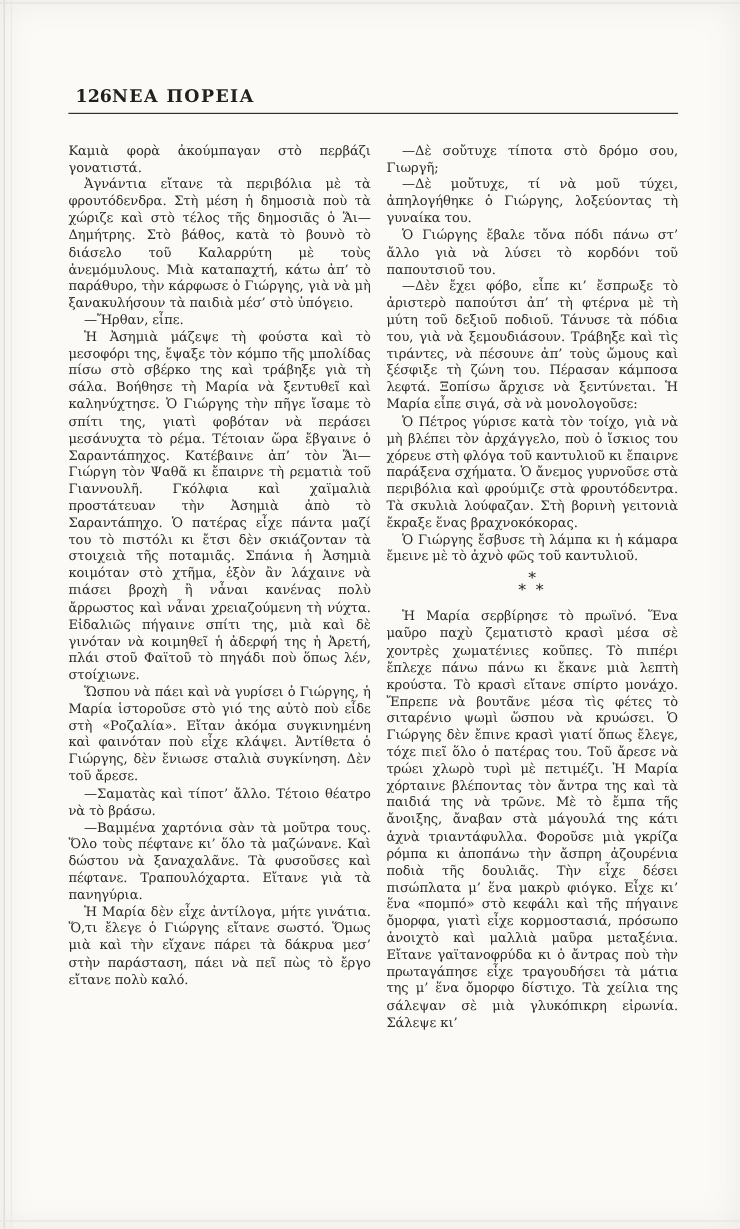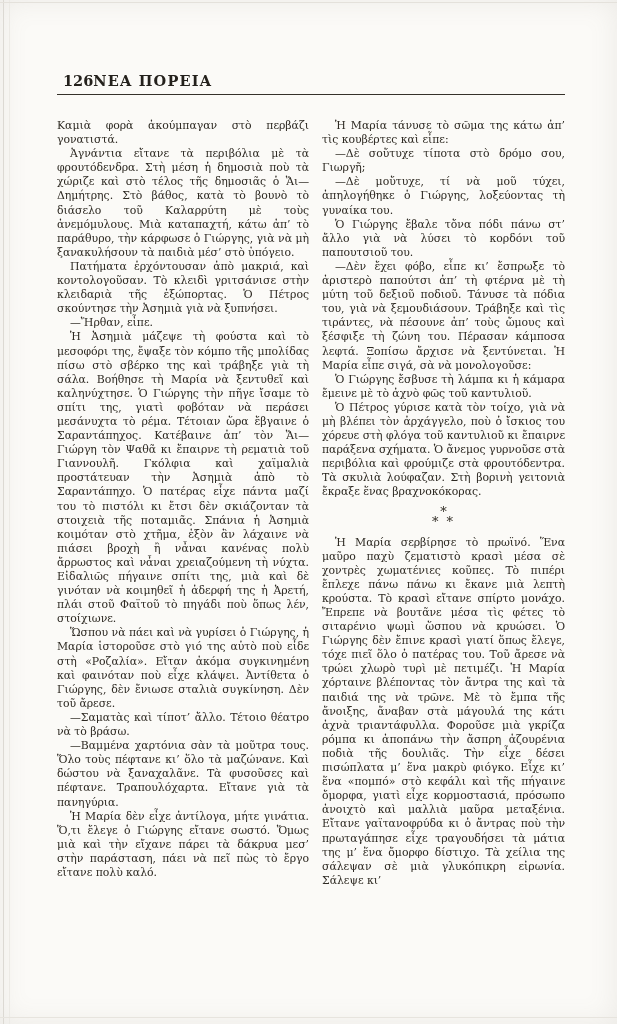--- a/index.html
+++ b/index.html
@@ -111,37 +111,35 @@
       <span class="pnum">126</span>
       <span class="jtitle">ΝΕΑ ΠΟΡΕΙΑ</span>
     </div>
     <div class="rule"></div>
 
     <div class="columns">
 
       <div class="col left">
         <p class="cont">Καμιὰ φορὰ ἀκούμπαγαν στὸ περβάζι γονατιστά.</p>
         <p>Ἀγνάντια εἴτανε τὰ περιβόλια μὲ τὰ φρουτόδενδρα. Στὴ μέση ἡ δημοσιὰ ποὺ τὰ χώριζε καὶ στὸ τέλος τῆς δημοσιᾶς ὁ Ἅι—Δημήτρης. Στὸ βάθος, κατὰ τὸ βουνὸ τὸ διάσελο τοῦ Καλαρρύτη μὲ τοὺς ἀνεμόμυλους. Μιὰ καταπαχτή, κάτω ἀπ’ τὸ παράθυρο, τὴν κάρφωσε ὁ Γιώργης, γιὰ νὰ μὴ ξανακυλήσουν τὰ παιδιὰ μέσ’ στὸ ὑπόγειο.</p>
-        <p>Πατήματα ἐρχόντουσαν ἀπὸ μακριά, καὶ κοντολογοῦσαν. Τὸ κλειδὶ γριτσάνισε στὴν κλειδαριὰ τῆς ἐξώπορτας. Ὁ Πέτρος σκούντησε τὴν Ἀσημιὰ γιὰ νὰ ξυπνήσει.</p>
         <p>—Ἤρθαν, εἶπε.</p>
         <p>Ἡ Ἀσημιὰ μάζεψε τὴ φούστα καὶ τὸ μεσοφόρι της, ἔψαξε τὸν κόμπο τῆς μπολίδας πίσω στὸ σβέρκο της καὶ τράβηξε γιὰ τὴ σάλα. Βοήθησε τὴ Μαρία νὰ ξεντυθεῖ καὶ καληνύχτησε. Ὁ Γιώργης τὴν πῆγε ἴσαμε τὸ σπίτι της, γιατὶ φοβόταν νὰ περάσει μεσάνυχτα τὸ ρέμα. Τέτοιαν ὥρα ἔβγαινε ὁ Σαραντάπηχος. Κατέβαινε ἀπ’ τὸν Ἅι—Γιώργη τὸν Ψαθᾶ κι ἔπαιρνε τὴ ρεματιὰ τοῦ Γιαννουλῆ. Γκόλφια καὶ χαϊμαλιὰ προστάτευαν τὴν Ἀσημιὰ ἀπὸ τὸ Σαραντάπηχο. Ὁ πατέρας εἶχε πάντα μαζί του τὸ πιστόλι κι ἔτσι δὲν σκιάζονταν τὰ στοιχειὰ τῆς ποταμιᾶς. Σπάνια ἡ Ἀσημιὰ κοιμόταν στὸ χτῆμα, ἐξὸν ἂν λάχαινε νὰ πιάσει βροχὴ ἢ νἆναι κανένας πολὺ ἄρρωστος καὶ νἆναι χρειαζούμενη τὴ νύχτα. Εἰδαλιῶς πήγαινε σπίτι της, μιὰ καὶ δὲ γινόταν νὰ κοιμηθεῖ ἡ ἀδερφή της ἡ Ἀρετή, πλάι στοῦ Φαϊτοῦ τὸ πηγάδι ποὺ ὅπως λέν, στοίχιωνε.</p>
         <p>Ὥσπου νὰ πάει καὶ νὰ γυρίσει ὁ Γιώργης, ἡ Μαρία ἱστοροῦσε στὸ γιό της αὐτὸ ποὺ εἶδε στὴ «Ροζαλία». Εἴταν ἀκόμα συγκινημένη καὶ φαινόταν ποὺ εἶχε κλάψει. Ἀντίθετα ὁ Γιώργης, δὲν ἔνιωσε σταλιὰ συγκίνηση. Δὲν τοῦ ἄρεσε.</p>
         <p>—Σαματὰς καὶ τίποτ’ ἄλλο. Τέτοιο θέατρο νὰ τὸ βράσω.</p>
         <p>—Βαμμένα χαρτόνια σὰν τὰ μοῦτρα τους. Ὅλο τοὺς πέφτανε κι’ ὅλο τὰ μαζώνανε. Καὶ δώστου νὰ ξαναχαλᾶνε. Τὰ φυσοῦσες καὶ πέφτανε. Τραπουλόχαρτα. Εἴτανε γιὰ τὰ πανηγύρια.</p>
         <p>Ἡ Μαρία δὲν εἶχε ἀντίλογα, μήτε γινάτια. Ὅ,τι ἔλεγε ὁ Γιώργης εἴτανε σωστό. Ὅμως μιὰ καὶ τὴν εἴχανε πάρει τὰ δάκρυα μεσ’ στὴν παράσταση, πάει νὰ πεῖ πὼς τὸ ἔργο εἴτανε πολὺ καλό.</p>
       </div>
 
       <div class="col right">
-        <p>Ἡ Μαρία τάνυσε τὸ σῶμα της κάτω ἀπ’ τὶς κουβέρτες καὶ εἶπε:</p>
         <p>—Δὲ σοὔτυχε τίποτα στὸ δρόμο σου, Γιωργῆ;</p>
         <p>—Δὲ μοὔτυχε, τί νὰ μοῦ τύχει, ἀπηλογήθηκε ὁ Γιώργης, λοξεύοντας τὴ γυναίκα του.</p>
         <p>Ὁ Γιώργης ἔβαλε τὄνα πόδι πάνω στ’ ἄλλο γιὰ νὰ λύσει τὸ κορδόνι τοῦ παπουτσιοῦ του.</p>
         <p>—Δὲν ἔχει φόβο, εἶπε κι’ ἔσπρωξε τὸ ἀριστερὸ παπούτσι ἀπ’ τὴ φτέρνα μὲ τὴ μύτη τοῦ δεξιοῦ ποδιοῦ. Τάνυσε τὰ πόδια του, γιὰ νὰ ξεμουδιάσουν. Τράβηξε καὶ τὶς τιράντες, νὰ πέσουνε ἀπ’ τοὺς ὤμους καὶ ξέσφιξε τὴ ζώνη του. Πέρασαν κάμποσα λεφτά. Ξοπίσω ἄρχισε νὰ ξεντύνεται. Ἡ Μαρία εἶπε σιγά, σὰ νὰ μονολογοῦσε:</p>
+        <p>Ὁ Πέτρος γύρισε κατὰ τὸν τοίχο, γιὰ νὰ μὴ βλέπει τὸν ἀρχάγγελο, ποὺ ὁ ἴσκιος του χόρευε στὴ φλόγα τοῦ καντυλιοῦ κι ἔπαιρνε παράξενα σχήματα. Ὁ ἄνεμος γυρνοῦσε στὰ περιβόλια καὶ φρούμιζε στὰ φρουτόδεντρα. Τὰ σκυλιὰ λούφαζαν. Στὴ βορινὴ γειτονιὰ ἔκραξε ἕνας βραχνοκόκορας.</p>
         <p>Ὁ Γιώργης ἔσβυσε τὴ λάμπα κι ἡ κάμαρα ἔμεινε μὲ τὸ ἀχνὸ φῶς τοῦ καντυλιοῦ.</p>
-        <p>Ὁ Πέτρος γύρισε κατὰ τὸν τοίχο, γιὰ νὰ μὴ βλέπει τὸν ἀρχάγγελο, ποὺ ὁ ἴσκιος του χόρευε στὴ φλόγα τοῦ καντυλιοῦ κι ἔπαιρνε παράξενα σχήματα. Ὁ ἄνεμος γυρνοῦσε στὰ περιβόλια καὶ φρούμιζε στὰ φρουτόδεντρα. Τὰ σκυλιὰ λούφαζαν. Στὴ βορινὴ γειτονιὰ ἔκραξε ἕνας βραχνοκόκορας.</p>
 
         <div class="section-break">
           <div class="row1">*</div>
           <div class="row2">* *</div>
         </div>
 
         <p>Ἡ Μαρία σερβίρησε τὸ πρωϊνό. Ἕνα μαῦρο παχὺ ζεματιστὸ κρασὶ μέσα σὲ χοντρὲς χωματένιες κοῦπες. Τὸ πιπέρι ἔπλεχε πάνω πάνω κι ἔκανε μιὰ λεπτὴ κρούστα. Τὸ κρασὶ εἴτανε σπίρτο μονάχο. Ἔπρεπε νὰ βουτᾶνε μέσα τὶς φέτες τὸ σιταρένιο ψωμὶ ὥσπου νὰ κρυώσει. Ὁ Γιώργης δὲν ἔπινε κρασὶ γιατί ὅπως ἔλεγε, τόχε πιεῖ ὅλο ὁ πατέρας του. Τοῦ ἄρεσε νὰ τρώει χλωρὸ τυρὶ μὲ πετιμέζι. Ἡ Μαρία χόρταινε βλέποντας τὸν ἄντρα της καὶ τὰ παιδιά της νὰ τρῶνε. Μὲ τὸ ἔμπα τῆς ἄνοιξης, ἄναβαν στὰ μάγουλά της κάτι ἀχνὰ τριαντάφυλλα. Φοροῦσε μιὰ γκρίζα ρόμπα κι ἀποπάνω τὴν ἄσπρη ἀζουρένια ποδιὰ τῆς δουλιᾶς. Τὴν εἶχε δέσει πισώπλατα μ’ ἕνα μακρὺ φιόγκο. Εἶχε κι’ ἕνα «πομπό» στὸ κεφάλι καὶ τῆς πήγαινε ὄμορφα, γιατὶ εἶχε κορμοστασιά, πρόσωπο ἀνοιχτὸ καὶ μαλλιὰ μαῦρα μεταξένια. Εἴτανε γαϊτανοφρύδα κι ὁ ἄντρας ποὺ τὴν πρωταγάπησε εἶχε τραγουδήσει τὰ μάτια της μ’ ἕνα ὄμορφο δίστιχο. Τὰ χείλια της σάλεψαν σὲ μιὰ γλυκόπικρη εἰρωνία. Σάλεψε κι’</p>
       </div>
 
     </div>

